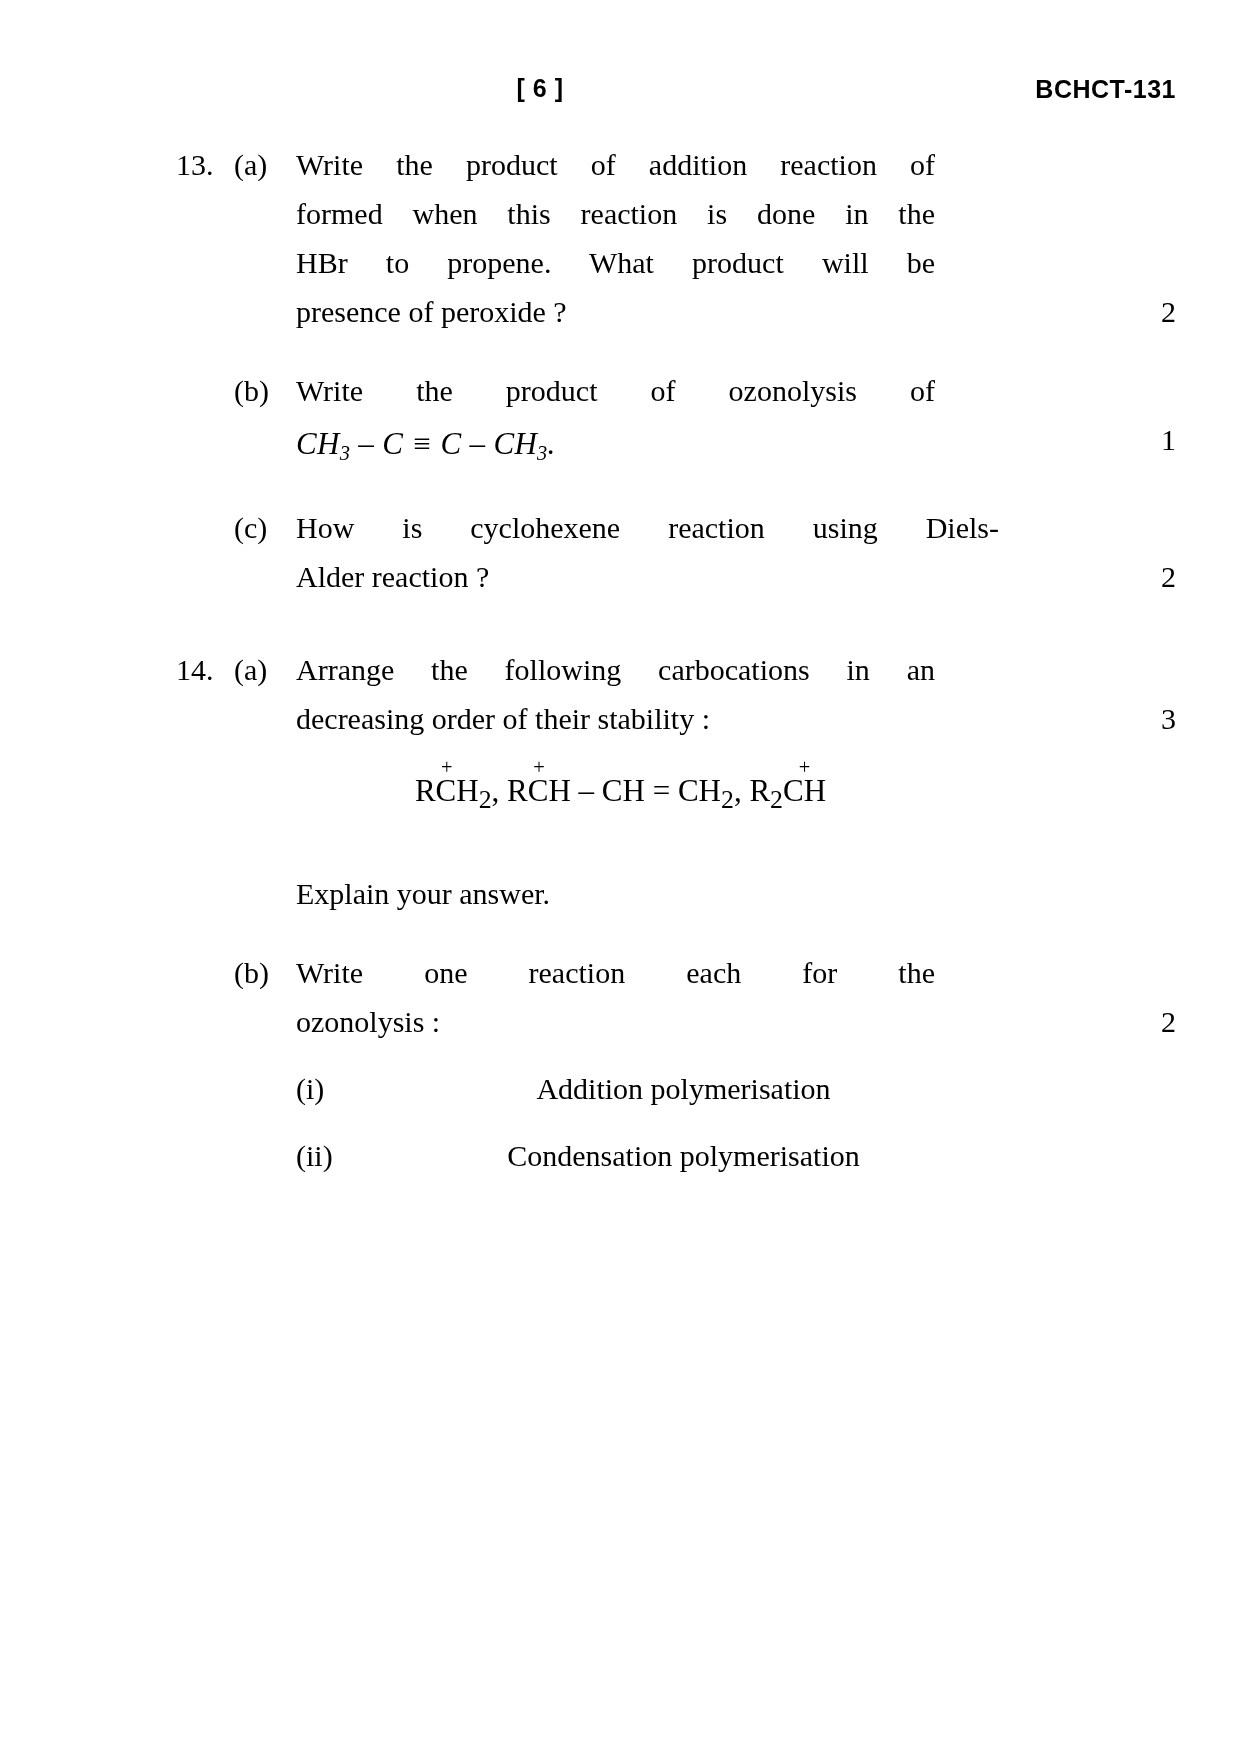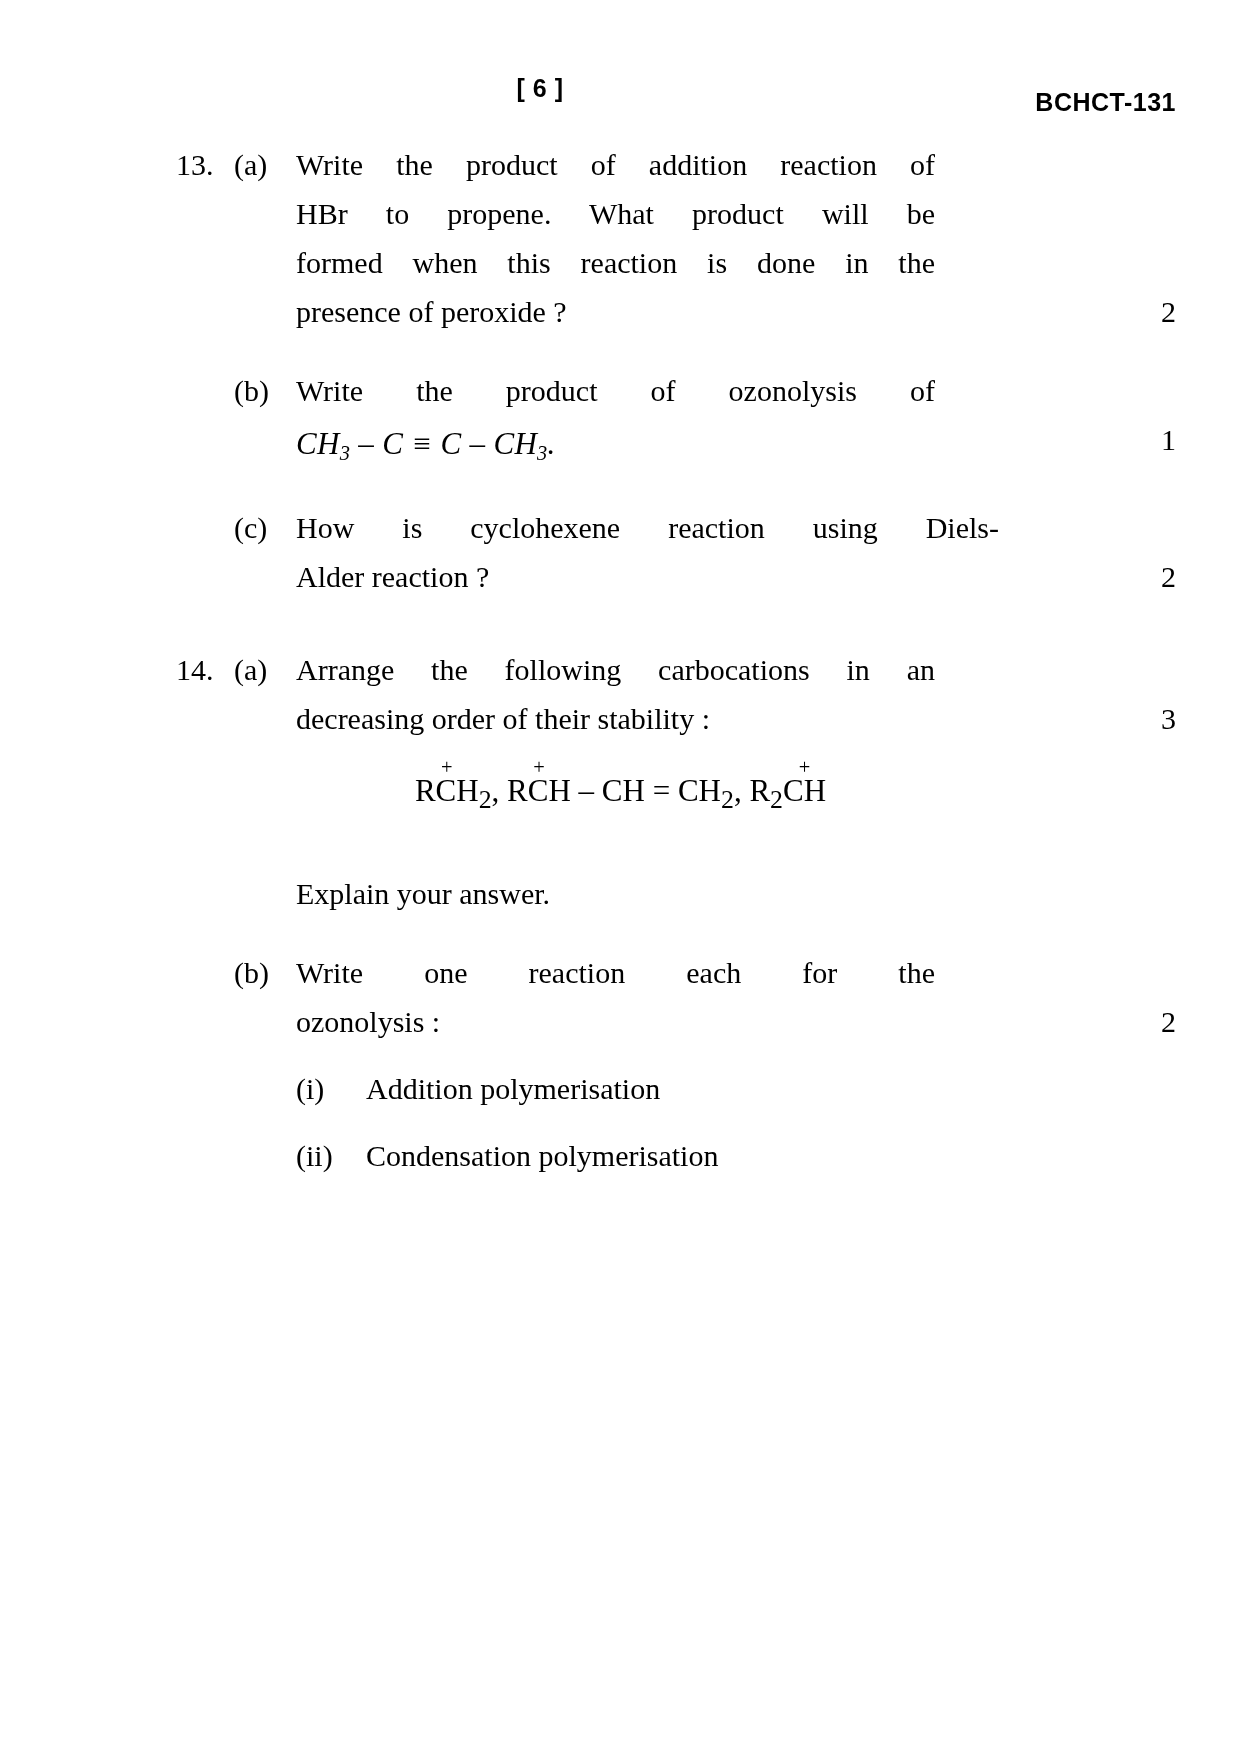--- a/index.html
+++ b/index.html
@@ -34,21 +34,21 @@
   .header-page-number {
     position: absolute;
     left: 0;
     top: 0;
     width: 1080px;
     text-align: center;
   }
   .header-code {
     position: absolute;
     right: 65px;
-    top: 14px;
+    top: 1px;
     white-space: nowrap;
     text-align: right;
   }
 
   
   .content {
     position: absolute;
     top: 140px;
     left: 0;
     width: 1241px;
@@ -150,21 +150,21 @@
     font-size: 30px;
     line-height: 49px;
     text-align: left;
   }
   .sub-text {
     position: relative;
     margin-left: 366px;
     margin-right: 240px;
     font-size: 30px;
     line-height: 49px;
-    text-align: left;
+    text-align: center;
   }
 
   .spacer-sm { height: 18px; }
   .spacer-md { height: 30px; }
   .spacer-lg { height: 44px; }
   .spacer-xl { height: 54px; }
 </style>
 </head>
 <body>
 
@@ -175,22 +175,22 @@
     <span class="header-code">BCHCT-131</span>
   </div>
 
   <div class="content">
 
     <div class="q-row">
       <span class="q-num">13.</span>
       <span class="q-label">(a)</span>
       <div class="q-body">
         <div class="line-just">Write the product of addition reaction of</div>
+        <div class="line-just">formed when this reaction is done in the</div>
         <div class="line-just">HBr to propene. What product will be</div>
-        <div class="line-just">formed when this reaction is done in the</div>
         <div class="line-left">presence of peroxide ?</div>
       </div>
       <span class="marks" style="top:147px;">2</span>
     </div>
 
     <div class="spacer-md"></div>
 
     <div class="q-row">
       <span class="q-label">(b)</span>
       <div class="q-body">

